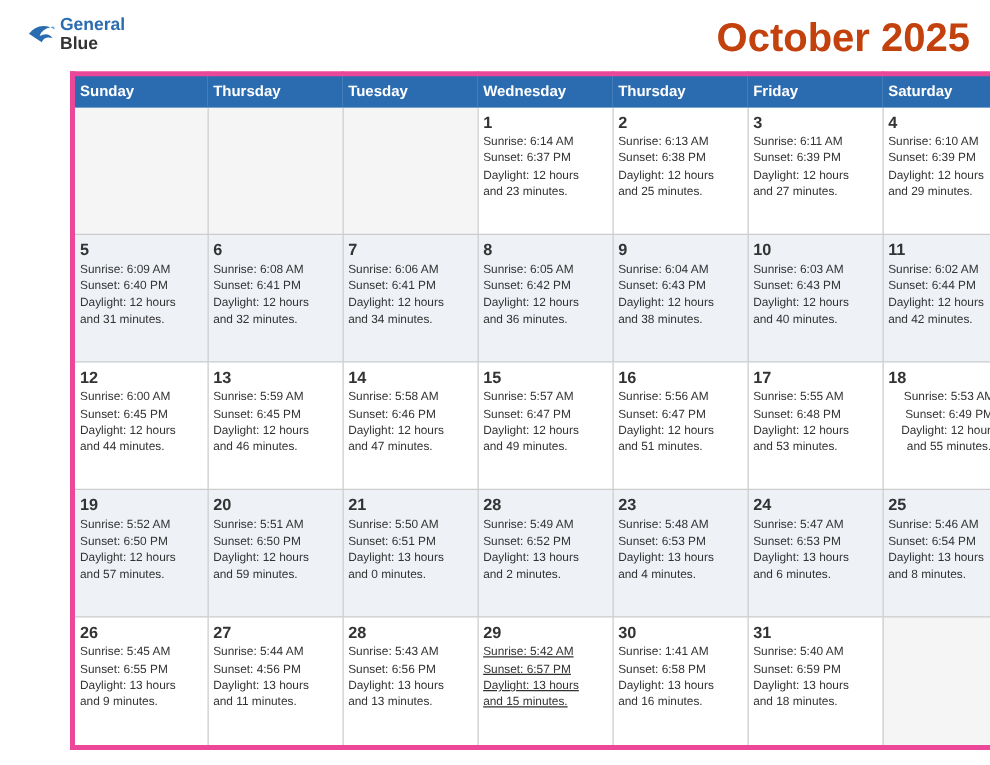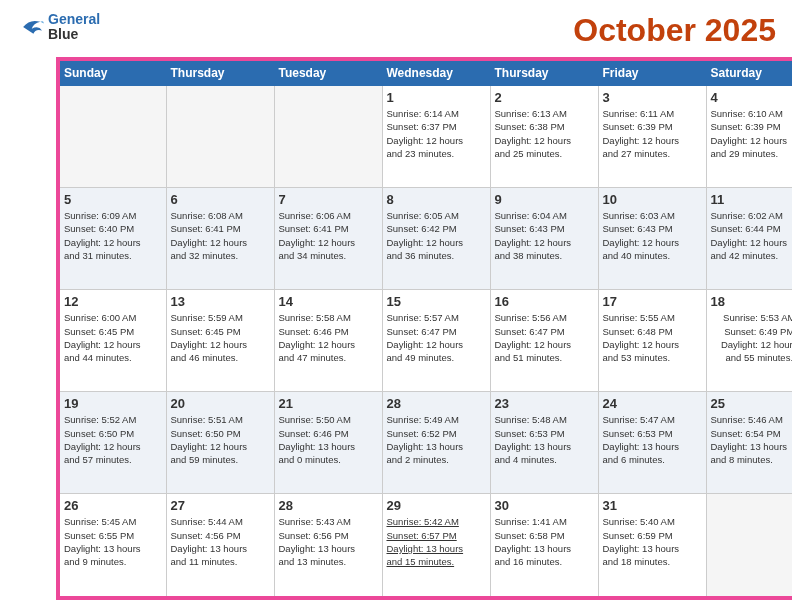--- a/index.html
+++ b/index.html
@@ -274,21 +274,21 @@
           <td>
             <div class="day-number">20</div>
             <div class="day-info" style="white-space: pre-line;">Sunrise: 5:51 AM
 Sunset: 6:50 PM
 Daylight: 12 hours
 and 59 minutes.</div>
           </td>
           <td>
             <div class="day-number">21</div>
             <div class="day-info" style="white-space: pre-line;">Sunrise: 5:50 AM
-Sunset: 6:46 PM
+Sunset: 6:51 PM
 Daylight: 13 hours
 and 0 minutes.</div>
           </td>
           <td>
             <div class="day-number">28</div>
             <div class="day-info" style="white-space: pre-line;">Sunrise: 5:49 AM
 Sunset: 6:52 PM
 Daylight: 13 hours
 and 2 minutes.</div>
           </td>

